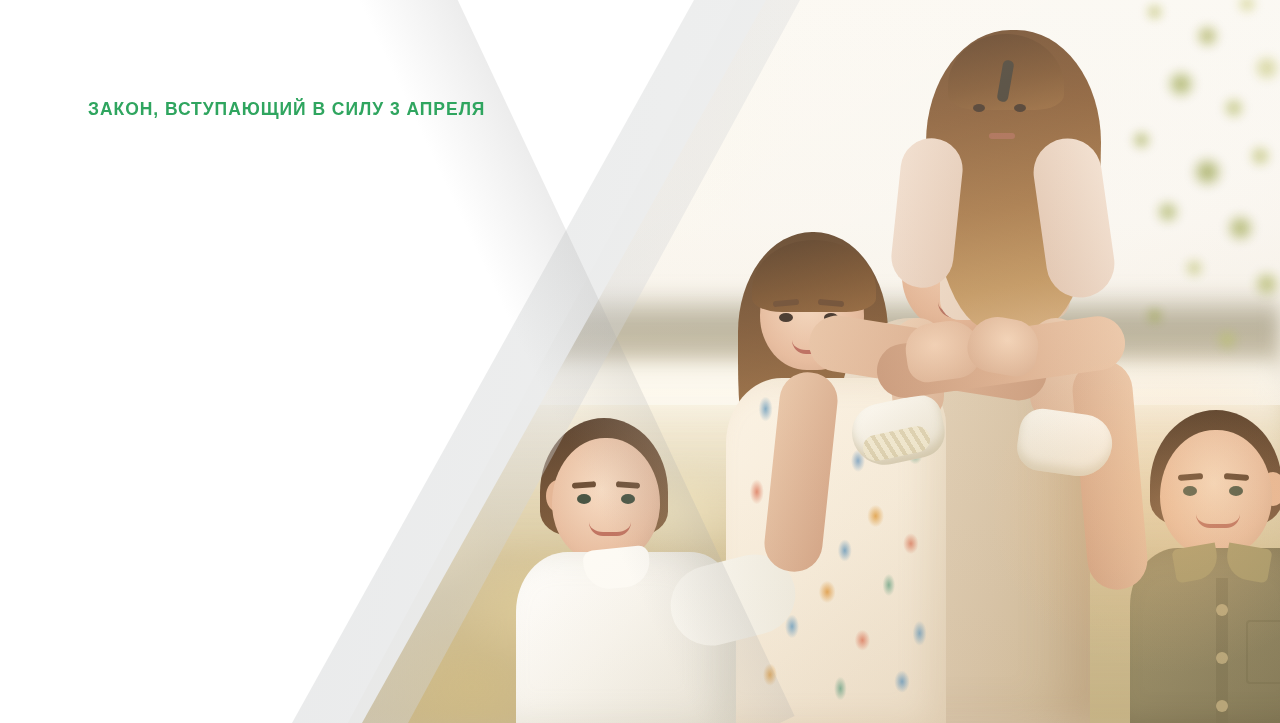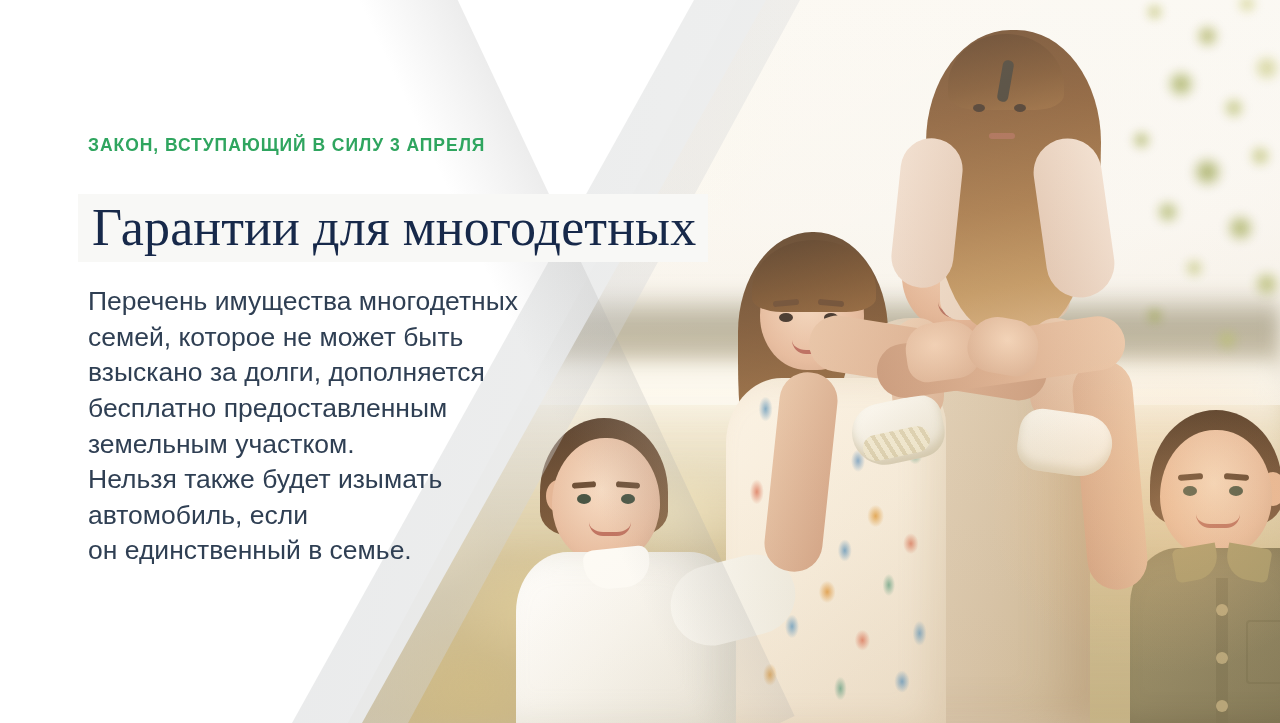--- a/index.html
+++ b/index.html
@@ -437,21 +437,21 @@
     position: absolute;
     left: 0; top: 0; width: 1280px; height: 723px;
     -webkit-clip-path: polygon(737px 0, 800px 0, 408px 723px, 348px 723px);
     clip-path: polygon(737px 0, 800px 0, 408px 723px, 348px 723px);
     background: linear-gradient(100deg,rgba(205,207,210,.55),rgba(240,240,241,.2));
     z-index: 1;
     pointer-events: none;
   }
 
   
-  .text-layer { position: absolute; inset: 0; z-index: 30; margin-top: 36px; }
+  .text-layer { position: absolute; inset: 0; z-index: 30; }
 
   .eyebrow {
     position: absolute;
     left: 88px; top: 99px;
     font-size: 17.5px;
     font-weight: 700;
     letter-spacing: .055em;
     color: #2fa55f;
     white-space: nowrap;
     line-height: 1.2;
@@ -587,28 +587,17 @@
   </div>
 
   <div class="wedge2"></div>
   <div class="wedge"></div>
   <div class="diag-shade"></div>
 
   <div class="text-layer">
 
     <div class="eyebrow">ЗАКОН, ВСТУПАЮЩИЙ В СИЛУ 3 АПРЕЛЯ</div>
 
-    <div class="title-band">
-      <div class="title">Гарантии для многодетных</div>
-    </div>
-
-    <div class="body-text">Перечень имущества многодетных
-семей, которое не может быть
-взыскано за долги, дополняется
-бесплатно предоставленным
-земельным участком.
-Нельзя также будет изымать
-автомобиль, если
-он единственный в семье.</div>
+
 
   </div>
 
 </div>
 
 </body></html>

